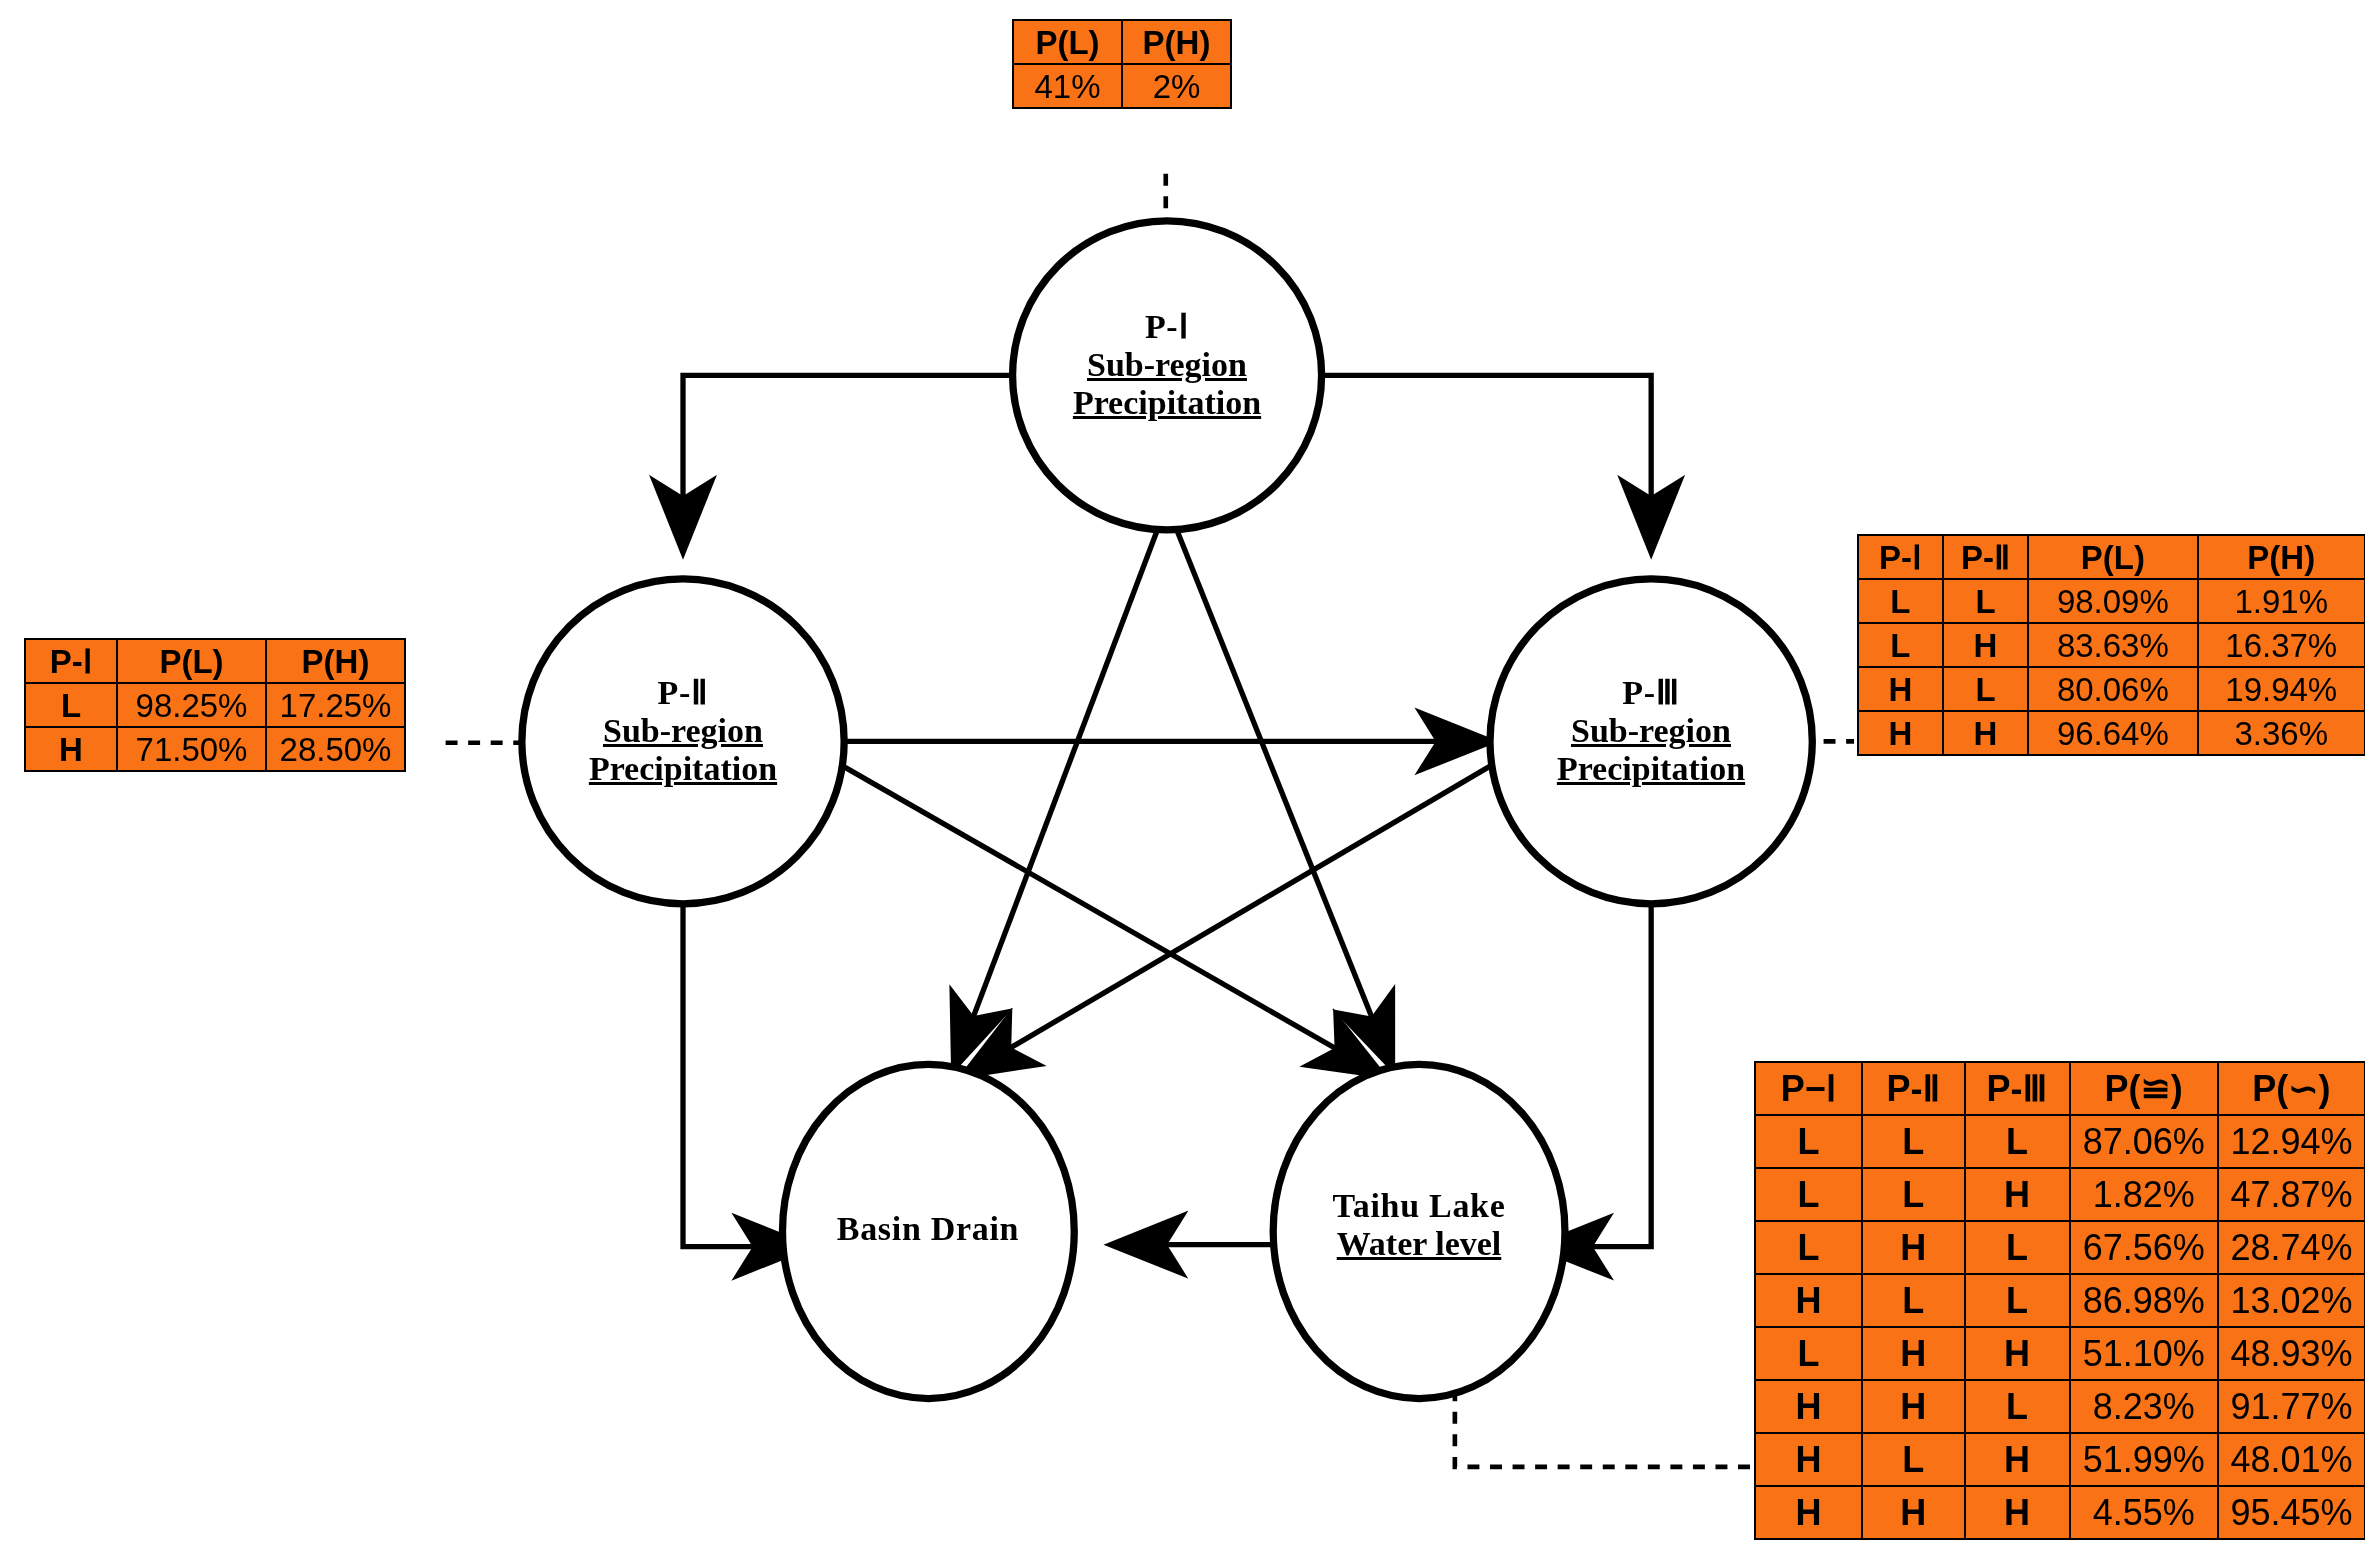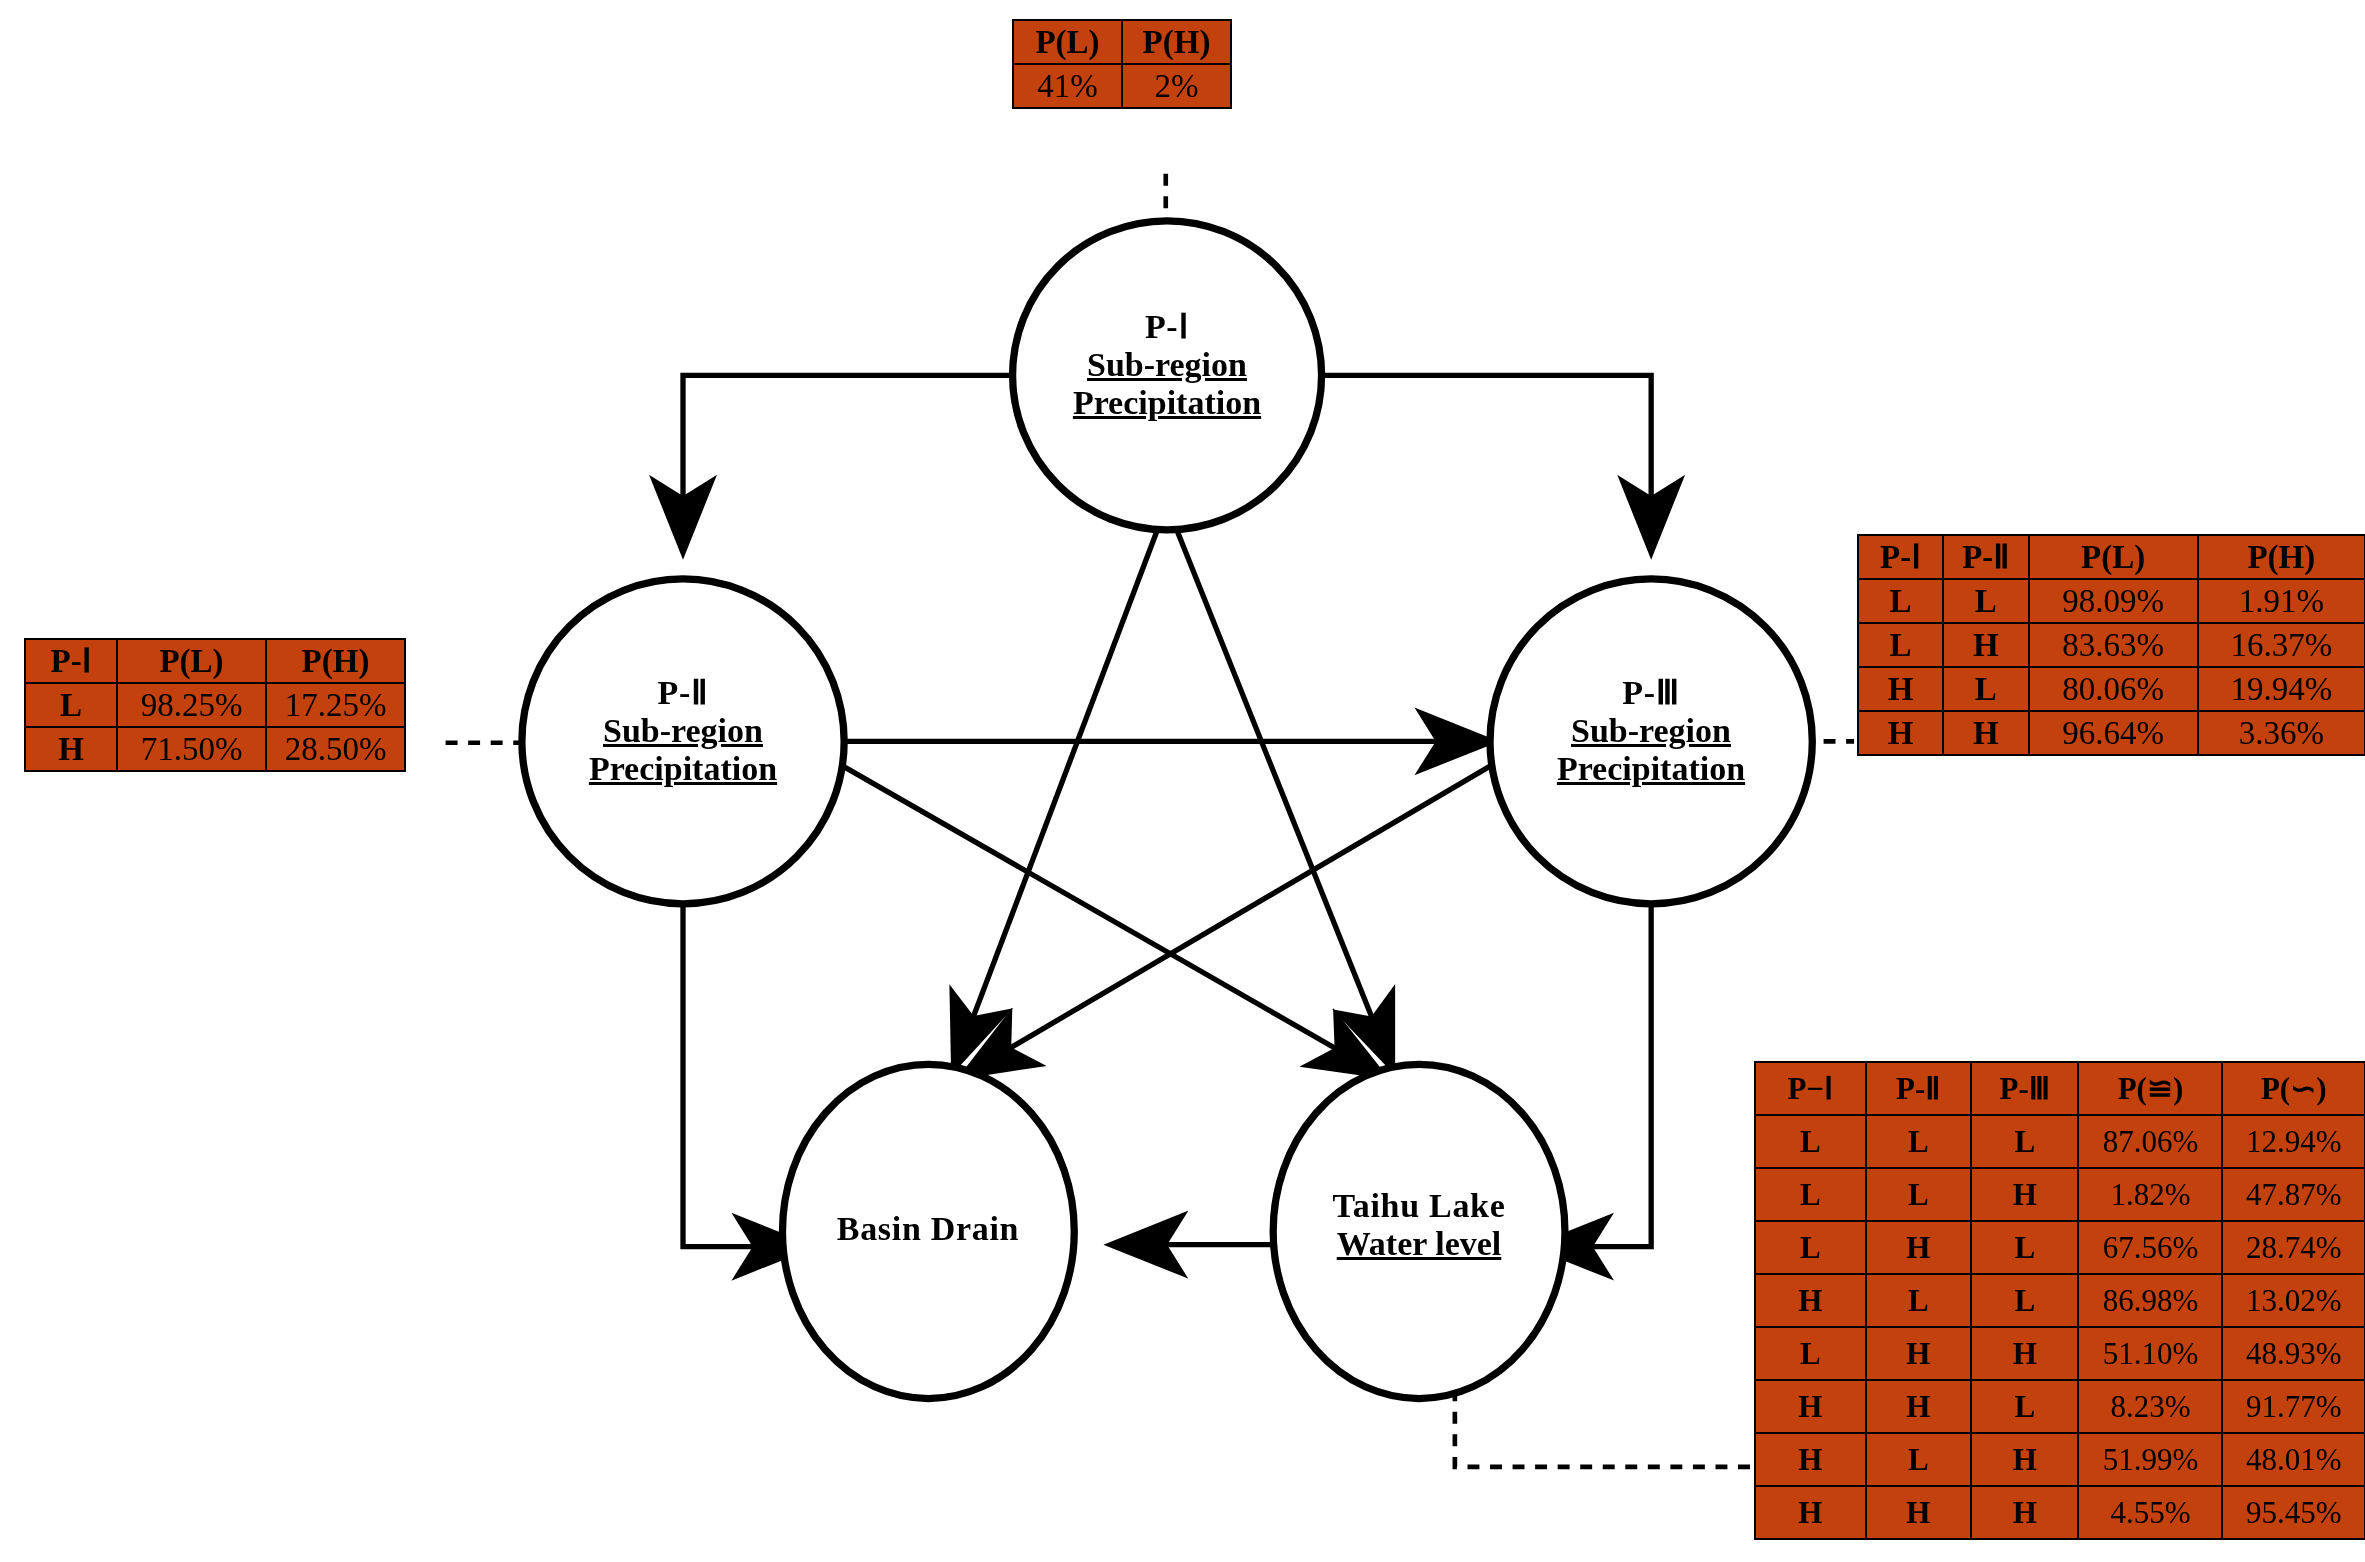--- a/index.html
+++ b/index.html
@@ -10,22 +10,22 @@
     color:#000000;
     overflow:hidden;
     position:relative;
   }
   #stage{position:absolute;left:0;top:0;width:2366px;height:1563px;}
 
   
   .cpt{
     position:absolute;
     border-collapse:collapse;
-    background:#c2410c;
-    font-family:Liberation Serif, serif;
+    background:#f97316;
+    font-family:Liberation Sans, sans-serif;
     font-weight:bold;
     table-layout:fixed;
   }
   .cpt td{
     border:2.7px solid #000000;
     text-align:center;
     vertical-align:middle;
     white-space:nowrap;
     padding:0 4px;
     line-height:1.0;
@@ -47,21 +47,21 @@
   
   #table-p3{left:1857px;top:534px;}
   #table-p3 td{height:42px;font-size:33px;}
   #table-p3 .c0{width:78px;}
   #table-p3 .c1{width:78px;}
   #table-p3 .c2{width:164px;}
   #table-p3 .c3{width:162px;}
 
   
   #table-lake{left:1754px;top:1061px;}
-  #table-lake td{height:51px;font-size:31px;margin-left:28px;}
+  #table-lake td{height:51px;font-size:36px;margin-left:28px;}
   #table-lake .c0{width:119px;}
   #table-lake .c1{width:113px;}
   #table-lake .c2{width:113px;}
   #table-lake .c3{width:147px;}
   #table-lake .c4{width:145px;}
 
   
   .node-label{
     position:absolute;
     text-align:center;

